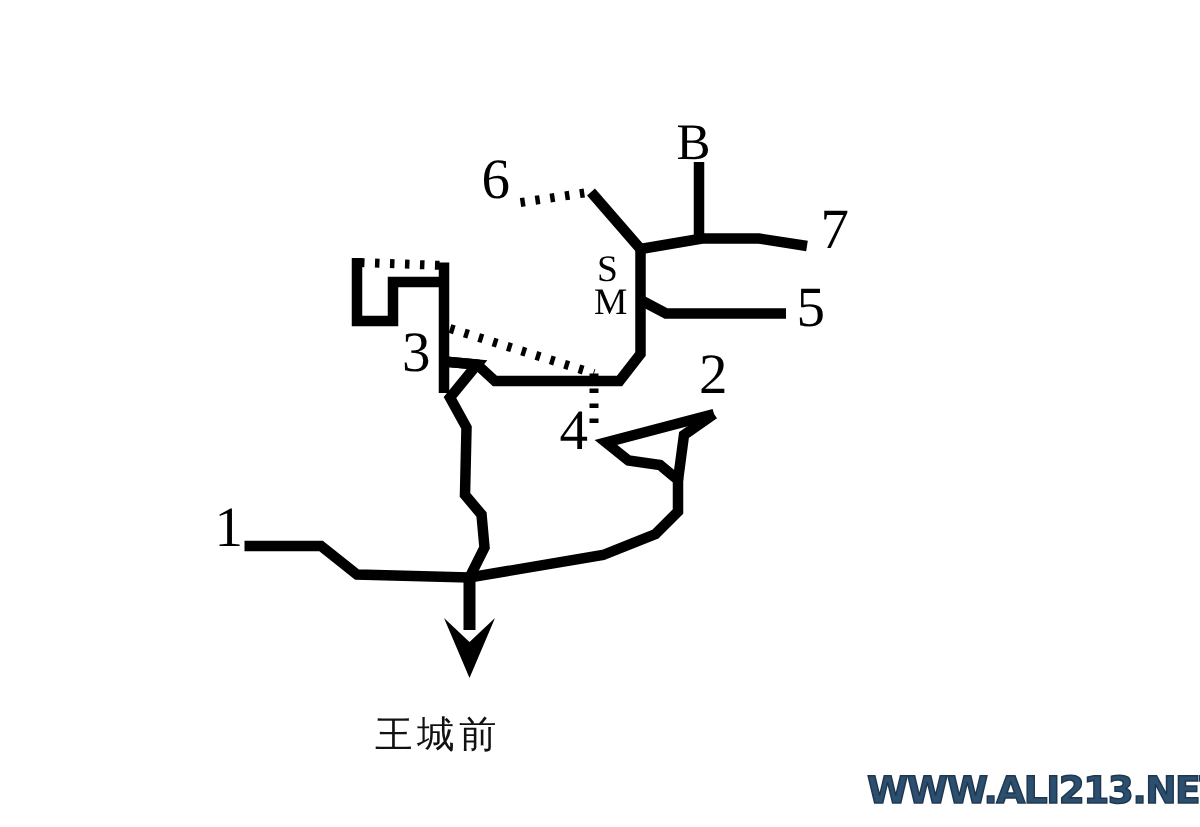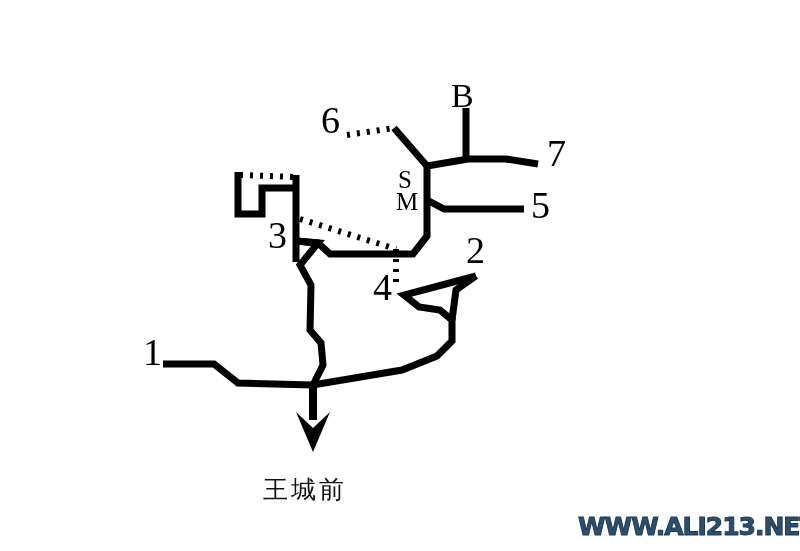--- a/index.html
+++ b/index.html
@@ -136,19 +136,19 @@
   <div class="node-label num-label" style="left:321px; top:101px;">6</div>
 
   <div class="node-label num-label" style="left:547px; top:134px;">7</div>
 
   <div class="node-label letter-label" style="left:451px; top:79px;">B</div>
 
   <div class="node-label sm-label" style="left:398px; top:167px;">S</div>
 
   <div class="node-label sm-label" style="left:396px; top:189px;">M</div>
 
-  <div class="dest-label" style="left:263px; top:473px;">王城前</div>
+  <div class="dest-label" style="left:250px; top:473px;">王城前</div>
 
   <div class="watermark">
     <div class="wm-text">WWW.ALI213.NET</div>
   </div>
 
 </div>
 
 </body></html>

